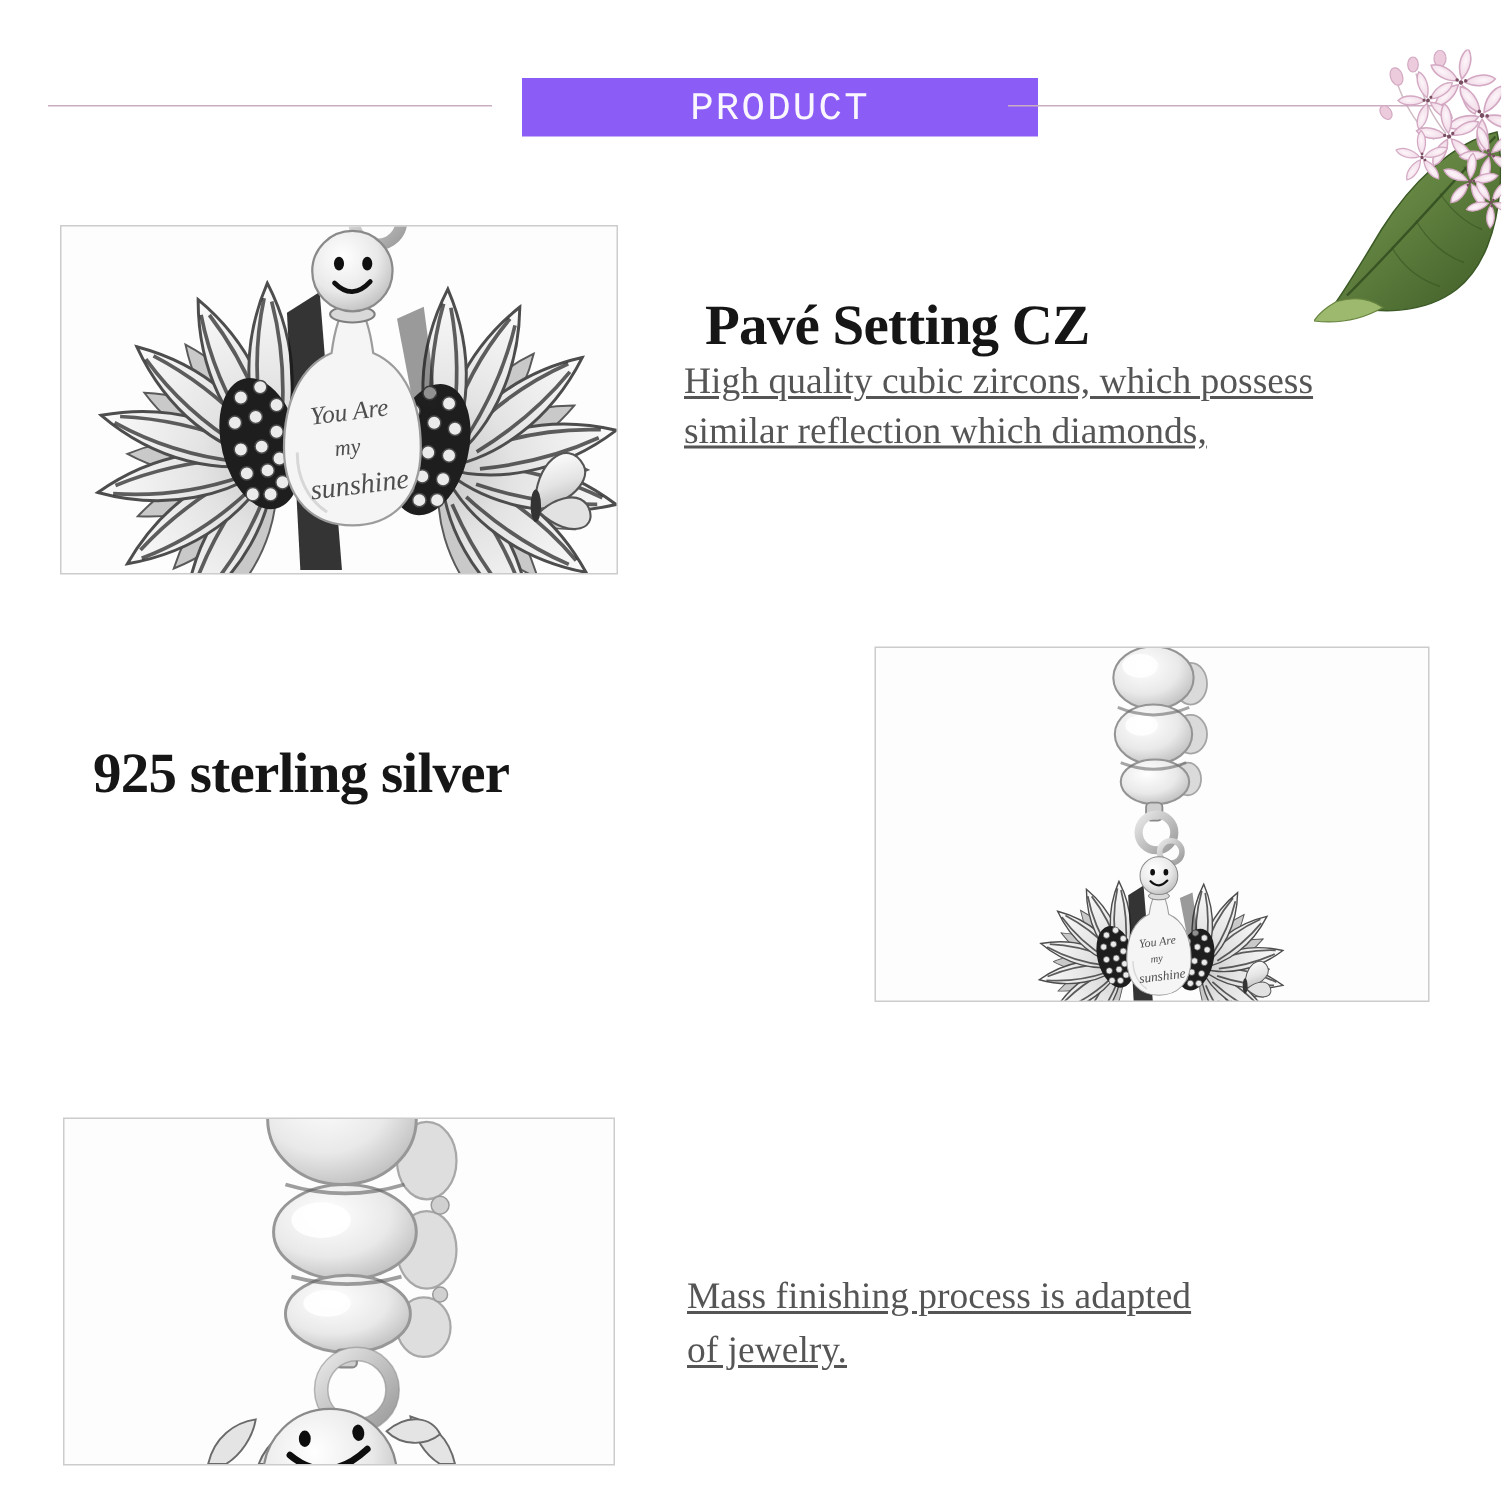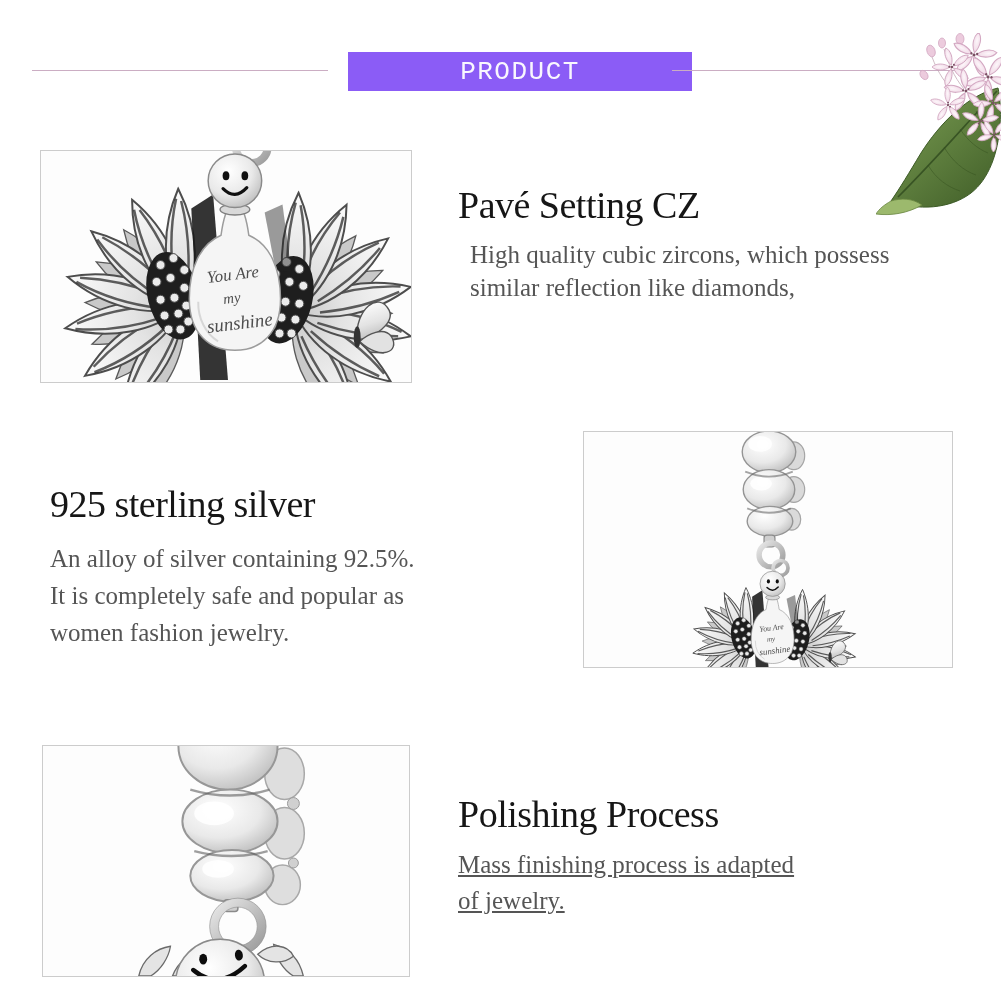--- a/index.html
+++ b/index.html
@@ -21,25 +21,25 @@
   .decor svg{display:block;width:100%;height:100%;}
 
   
   .imgbox{position:absolute;box-sizing:border-box;background:#fdfdfd;border:1px solid #cccccc;}
   #img1{left:40px;top:150px;width:372px;height:233px;}
   #img2{left:583px;top:431px;width:370px;height:237px;}
   #img3{left:42px;top:745px;width:368px;height:232px;}
   .imgbox svg{display:block;width:100%;height:100%;}
 
   
-  h2.heading{position:absolute;margin:0;font-weight:400;font-size:38px;line-height:1.2;
+  h2.heading{position:absolute;margin:12px;font-weight:700;font-size:38px;line-height:1.2;
              color:#161616;white-space:nowrap;letter-spacing:-0.5px;}
   .body-text{position:absolute;font-size:25px;color:#555555;}
   .body-text div{white-space:nowrap;}
-  #h1{left:458px;top:183px;}  #b1{left:470px;top:238px;}  #b1 div{line-height:33px;}
+  #h1{left:458px;top:183px;}  #b1{left:456px;top:238px;text-decoration:underline;}  #b1 div{line-height:33px;}
   #h2{left:50px; top:482px;text-align:right;}  #b2{left:50px; top:540px;}  #b2 div{line-height:37px;}
   #h3{left:458px;top:792px;}  #b3{left:458px;top:847px;text-decoration:underline;}  #b3 div{line-height:36px;}
 
   .defs-holder{position:absolute;width:0;height:0;overflow:hidden;}
 </style>
 </head>
 <body>
 
 <svg class="defs-holder" aria-hidden="true">
   <defs>
@@ -219,29 +219,24 @@
   </div>
 
   <div class="imgbox" id="img1">
     <svg viewBox="0 0 372 233">
       <use href="#locket"></use>
     </svg>
   </div>
   <h2 class="heading" id="h1">Pavé Setting CZ</h2>
   <div class="body-text" id="b1">
     <div>High quality cubic zircons, which possess</div>
-    <div>similar reflection like diamonds,</div>
+    <div>similar reflection which diamonds,</div>
   </div>
 
   <h2 class="heading" id="h2">925 sterling silver</h2>
-  <div class="body-text" id="b2">
-    <div>An alloy of silver containing 92.5%.</div>
-    <div>It is completely safe and popular as</div>
-    <div>women fashion jewelry.</div>
-  </div>
   <div class="imgbox" id="img2">
     <svg viewBox="0 0 370 237">
       <g>
         <ellipse cx="211" cy="24" rx="11" ry="14" fill="#dadada" stroke="#a5a5a5" stroke-width="1.2"></ellipse>
         <ellipse cx="211" cy="58" rx="11" ry="13" fill="#dadada" stroke="#a5a5a5" stroke-width="1.2"></ellipse>
         <ellipse cx="209" cy="88" rx="9" ry="11" fill="#dadada" stroke="#a5a5a5" stroke-width="1.2"></ellipse>
         <ellipse cx="186" cy="20" rx="27" ry="21" fill="url(#silverR)" stroke="#949494" stroke-width="1.4"></ellipse>
         <ellipse cx="186" cy="58" rx="26" ry="20" fill="url(#silverR)" stroke="#949494" stroke-width="1.4"></ellipse>
         <ellipse cx="187" cy="90" rx="23" ry="15" fill="url(#silverR)" stroke="#949494" stroke-width="1.4"></ellipse>
         <ellipse cx="177" cy="12" rx="12" ry="8" fill="#ffffff" opacity="0.85"></ellipse>
@@ -282,19 +277,18 @@
         <path d="M216,210 C230,198 246,200 252,212 C242,220 226,220 216,210 Z"></path>
       </g>
       <g>
         <circle cx="178" cy="240" r="45" fill="url(#silverR)" stroke="#8a8a8a" stroke-width="1.5"></circle>
         <ellipse cx="161" cy="215" rx="4" ry="5.5" fill="#0d0d0d"></ellipse>
         <ellipse cx="197" cy="211" rx="4" ry="5.5" transform="rotate(-8 197 211)" fill="#0d0d0d"></ellipse>
         <path d="M151,226 Q176,247 203,222" fill="none" stroke="#0d0d0d" stroke-width="4.5" stroke-linecap="round"></path>
       </g>
     </svg>
   </div>
-  <h2 class="heading" id="h3">Polishing Process</h2>
   <div class="body-text" id="b3">
     <div>Mass finishing process is adapted</div>
     <div>of jewelry.</div>
   </div>
 
 </div>
 
 </body></html>

